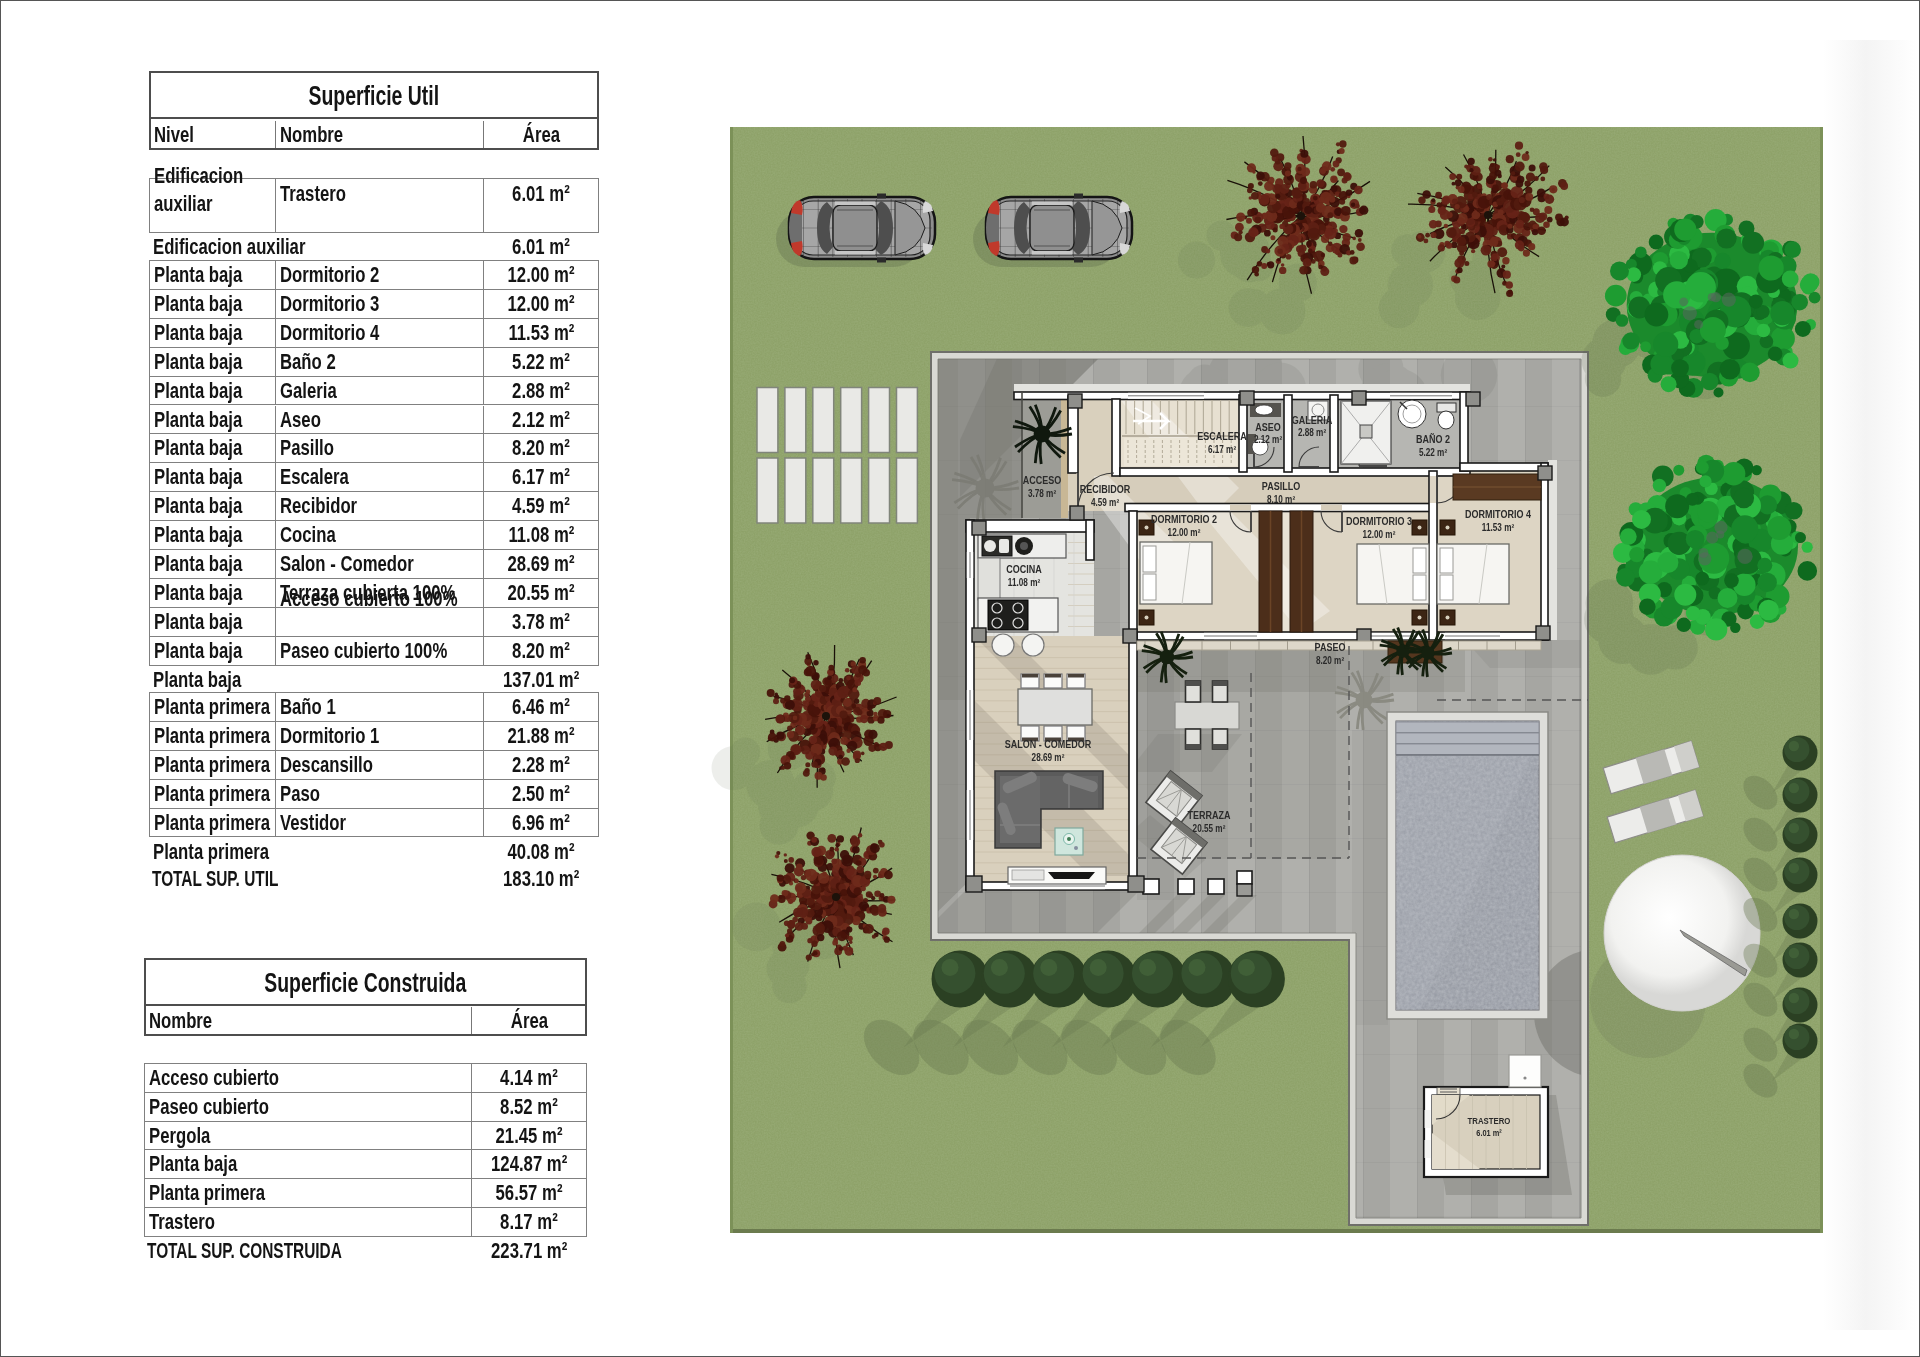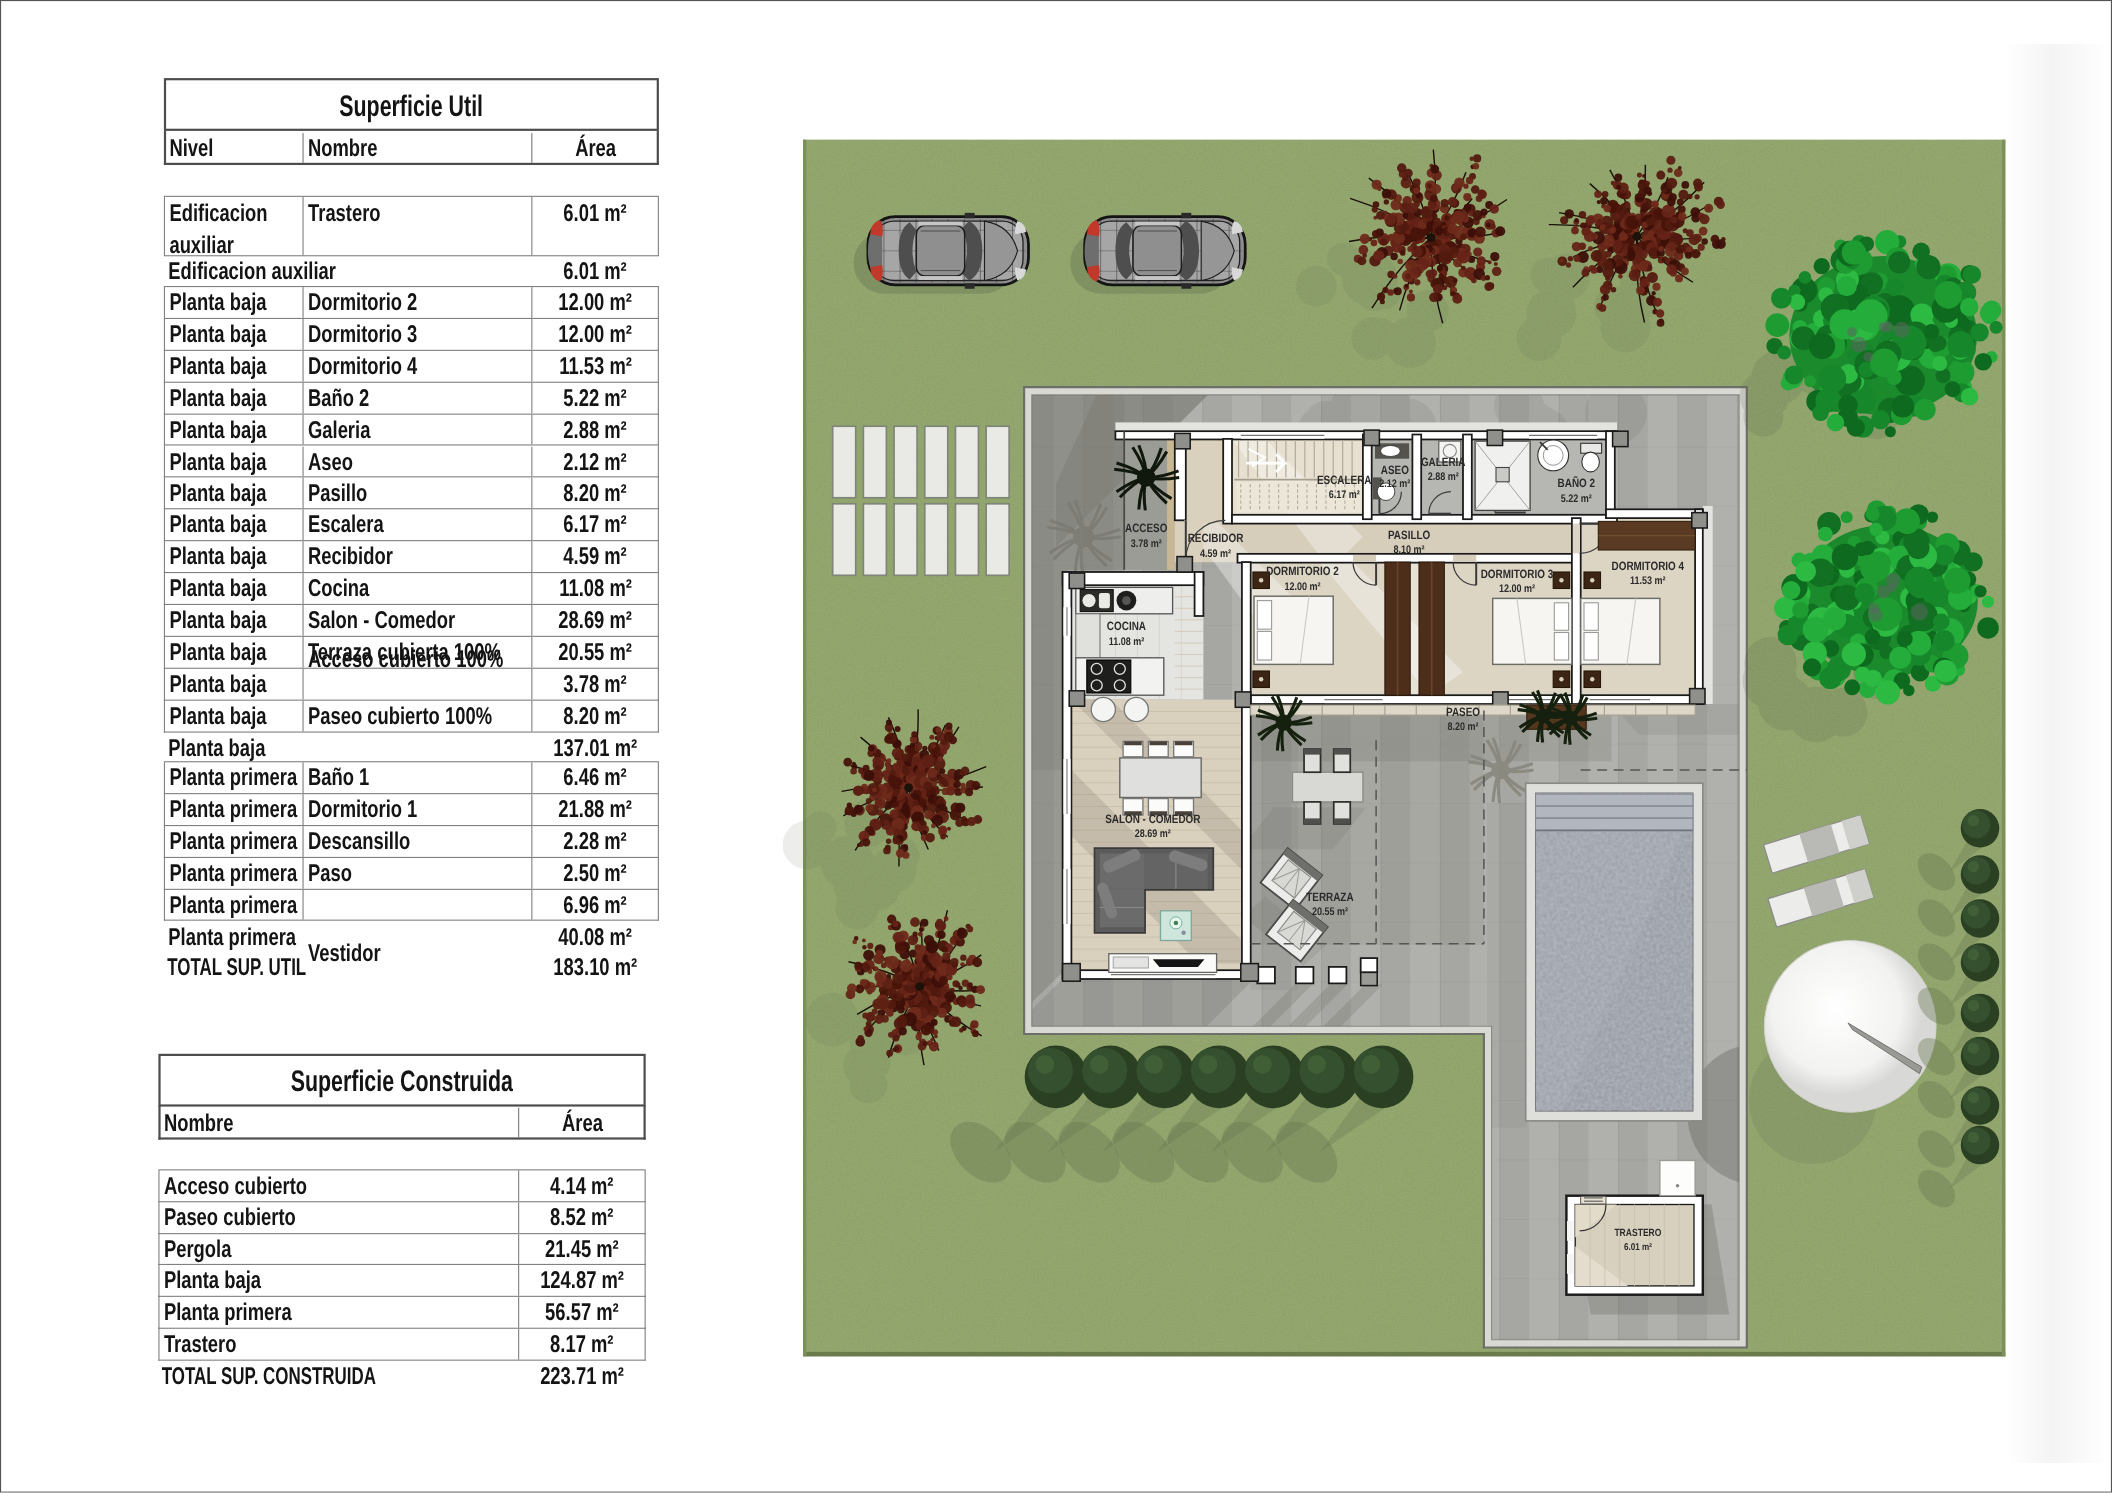--- a/index.html
+++ b/index.html
@@ -14,21 +14,21 @@
 <div style="position:absolute;left:149px;top:119px;width:450px;height:31px;border:2px solid #4d4d4d;border-top:none;box-sizing:border-box;"></div>
 <div style="position:absolute;left:275px;top:121px;width:1px;height:27px;background:#777;"></div>
 <div style="position:absolute;left:483px;top:121px;width:1px;height:27px;background:#777;"></div>
 <div style="position:absolute;left:154px;top:121px;width:120px;height:27px;line-height:27px;"><span style="display:inline-block;font-size:22px;transform:scaleX(0.76);transform-origin:left center;white-space:nowrap;">Nivel</span></div>
 <div style="position:absolute;left:280px;top:121px;width:120px;height:27px;line-height:27px;"><span style="display:inline-block;font-size:22px;transform:scaleX(0.76);transform-origin:left center;white-space:nowrap;">Nombre</span></div>
 <div style="position:absolute;left:483px;top:121px;width:116px;height:27px;line-height:27px;text-align:center;"><span style="display:inline-block;font-size:22px;transform:scaleX(0.76);transform-origin:center center;white-space:nowrap;">Área</span></div>
 
 <div style="position:absolute;left:149px;top:178px;width:450px;height:55px;border:1px solid #808080;box-sizing:border-box;"></div>
 <div style="position:absolute;left:275px;top:179px;width:1px;height:53px;background:#808080;"></div>
 <div style="position:absolute;left:483px;top:179px;width:1px;height:53px;background:#808080;"></div>
-<div style="position:absolute;left:154px;top:181px;width:118px;line-height:26px;"><span style="display:inline-block;font-size:22px;transform:scaleX(0.76);transform-origin:left center;white-space:nowrap;">Edificacion</span><br><span style="display:inline-block;font-size:22px;transform:scaleX(0.76);transform-origin:left center;white-space:nowrap;">auxiliar</span></div>
+<div style="position:absolute;left:154px;top:163px;width:118px;line-height:26px;"><span style="display:inline-block;font-size:22px;transform:scaleX(0.76);transform-origin:left center;white-space:nowrap;">Edificacion</span><br><span style="display:inline-block;font-size:22px;transform:scaleX(0.76);transform-origin:left center;white-space:nowrap;">auxiliar</span></div>
 <div style="position:absolute;left:280px;top:181px;width:200px;line-height:26px;"><span style="display:inline-block;font-size:22px;transform:scaleX(0.76);transform-origin:left center;white-space:nowrap;">Trastero</span></div>
 <div style="position:absolute;left:483px;top:181px;width:116px;line-height:26px;text-align:center;"><span style="display:inline-block;font-size:22px;transform:scaleX(0.76);transform-origin:center center;white-space:nowrap;">6.01&nbsp;m²</span></div>
 
 <div style="position:absolute;left:153px;top:233px;width:200px;height:27px;line-height:27px;"><span style="display:inline-block;font-size:22px;transform:scaleX(0.76);transform-origin:left center;white-space:nowrap;">Edificacion auxiliar</span></div>
 <div style="position:absolute;left:483px;top:233px;width:116px;height:27px;line-height:27px;text-align:center;"><span style="display:inline-block;font-size:22px;transform:scaleX(0.76);transform-origin:center center;white-space:nowrap;">6.01&nbsp;m²</span></div>
 
 <div style="position:absolute;left:149px;top:260.0px;width:450px;height:29.9px;border:1px solid #808080;border-top:1px solid #808080;box-sizing:border-box;"></div>
 <div style="position:absolute;left:275px;top:261.0px;width:1px;height:27.9px;background:#808080;"></div>
 <div style="position:absolute;left:483px;top:261.0px;width:1px;height:27.9px;background:#808080;"></div>
 <div style="position:absolute;left:154px;top:260.0px;width:124px;height:29px;line-height:29px;"><span style="display:inline-block;font-size:22px;transform:scaleX(0.76);transform-origin:left center;white-space:nowrap;">Planta baja</span></div>
@@ -137,21 +137,21 @@
 <div style="position:absolute;left:149px;top:778.7px;width:450px;height:29.9px;border:1px solid #808080;border-top:none;box-sizing:border-box;"></div>
 <div style="position:absolute;left:275px;top:779.7px;width:1px;height:27.9px;background:#808080;"></div>
 <div style="position:absolute;left:483px;top:779.7px;width:1px;height:27.9px;background:#808080;"></div>
 <div style="position:absolute;left:154px;top:778.7px;width:124px;height:29px;line-height:29px;"><span style="display:inline-block;font-size:22px;transform:scaleX(0.76);transform-origin:left center;white-space:nowrap;">Planta primera</span></div>
 <div style="position:absolute;left:280px;top:778.7px;width:206px;height:29px;line-height:29px;"><span style="display:inline-block;font-size:22px;transform:scaleX(0.76);transform-origin:left center;white-space:nowrap;">Paso</span></div>
 <div style="position:absolute;left:483px;top:778.7px;width:116px;height:29px;line-height:29px;text-align:center;"><span style="display:inline-block;font-size:22px;transform:scaleX(0.76);transform-origin:center center;white-space:nowrap;">2.50&nbsp;m²</span></div>
 <div style="position:absolute;left:149px;top:807.6px;width:450px;height:29.9px;border:1px solid #808080;border-top:none;box-sizing:border-box;"></div>
 <div style="position:absolute;left:275px;top:808.6px;width:1px;height:27.9px;background:#808080;"></div>
 <div style="position:absolute;left:483px;top:808.6px;width:1px;height:27.9px;background:#808080;"></div>
 <div style="position:absolute;left:154px;top:807.6px;width:124px;height:29px;line-height:29px;"><span style="display:inline-block;font-size:22px;transform:scaleX(0.76);transform-origin:left center;white-space:nowrap;">Planta primera</span></div>
-<div style="position:absolute;left:280px;top:807.6px;width:206px;height:29px;line-height:29px;margin-top:44px;"><span style="display:inline-block;font-size:22px;transform:scaleX(0.76);transform-origin:left center;white-space:nowrap;">Vestidor</span></div>
+<div style="position:absolute;left:280px;top:807.6px;width:206px;height:29px;line-height:29px;"><span style="display:inline-block;font-size:22px;transform:scaleX(0.76);transform-origin:left center;white-space:nowrap;">Vestidor</span></div>
 <div style="position:absolute;left:483px;top:807.6px;width:116px;height:14px;line-height:29px;text-align:center;"><span style="display:inline-block;font-size:22px;transform:scaleX(0.76);transform-origin:center center;white-space:nowrap;">6.96&nbsp;m²</span></div>
 
 <div style="position:absolute;left:153px;top:837.5px;width:220px;height:27px;line-height:27px;"><span style="display:inline-block;font-size:22px;transform:scaleX(0.76);transform-origin:left center;white-space:nowrap;">Planta primera</span></div>
 <div style="position:absolute;left:483px;top:837.5px;width:116px;height:27px;line-height:27px;text-align:center;"><span style="display:inline-block;font-size:22px;transform:scaleX(0.76);transform-origin:center center;white-space:nowrap;">40.08&nbsp;m²</span></div>
 
 <div style="position:absolute;left:152px;top:865px;width:260px;height:27px;line-height:27px;"><span style="display:inline-block;font-size:22px;transform:scaleX(0.70);transform-origin:left center;white-space:nowrap;">TOTAL SUP. UTIL</span></div>
 <div style="position:absolute;left:483px;top:865px;width:116px;height:27px;line-height:27px;text-align:center;"><span style="display:inline-block;font-size:22px;transform:scaleX(0.76);transform-origin:center center;white-space:nowrap;">183.10&nbsp;m²</span></div>
 
 <div style="position:absolute;left:144px;top:958px;width:443px;height:48px;border:2px solid #4d4d4d;box-sizing:border-box;text-align:center;line-height:46px;"><span style="display:inline-block;font-size:27px;transform:scaleX(0.72);transform-origin:center center;white-space:nowrap;">Superficie Construida</span></div>
 

